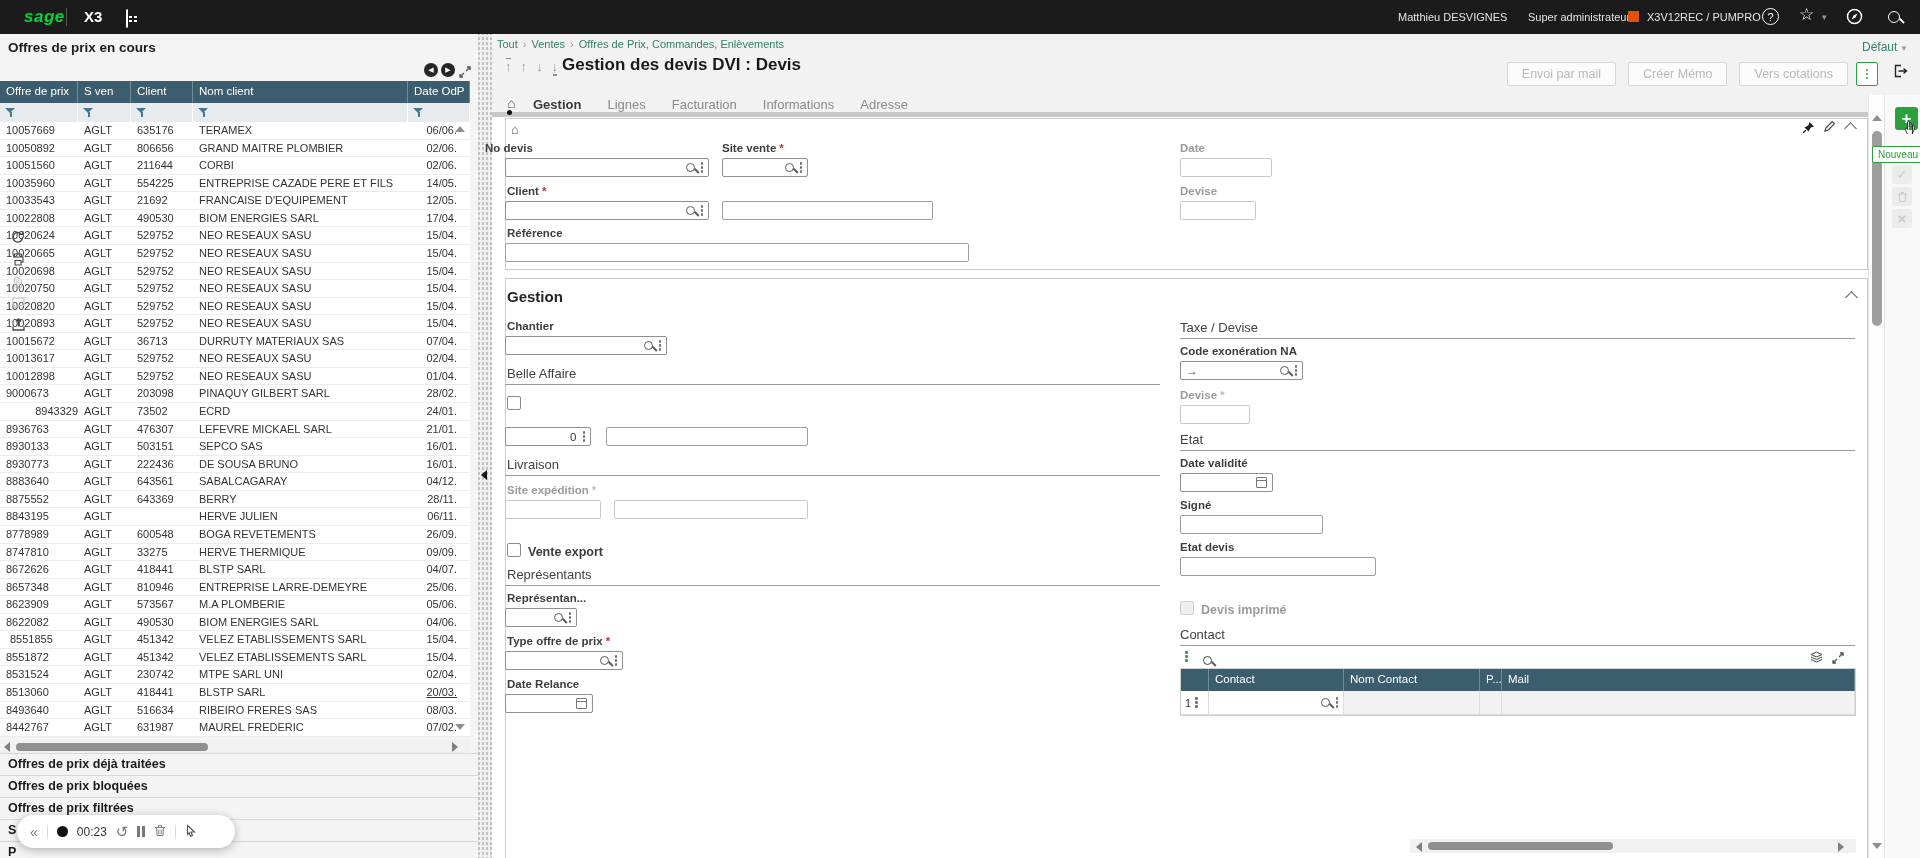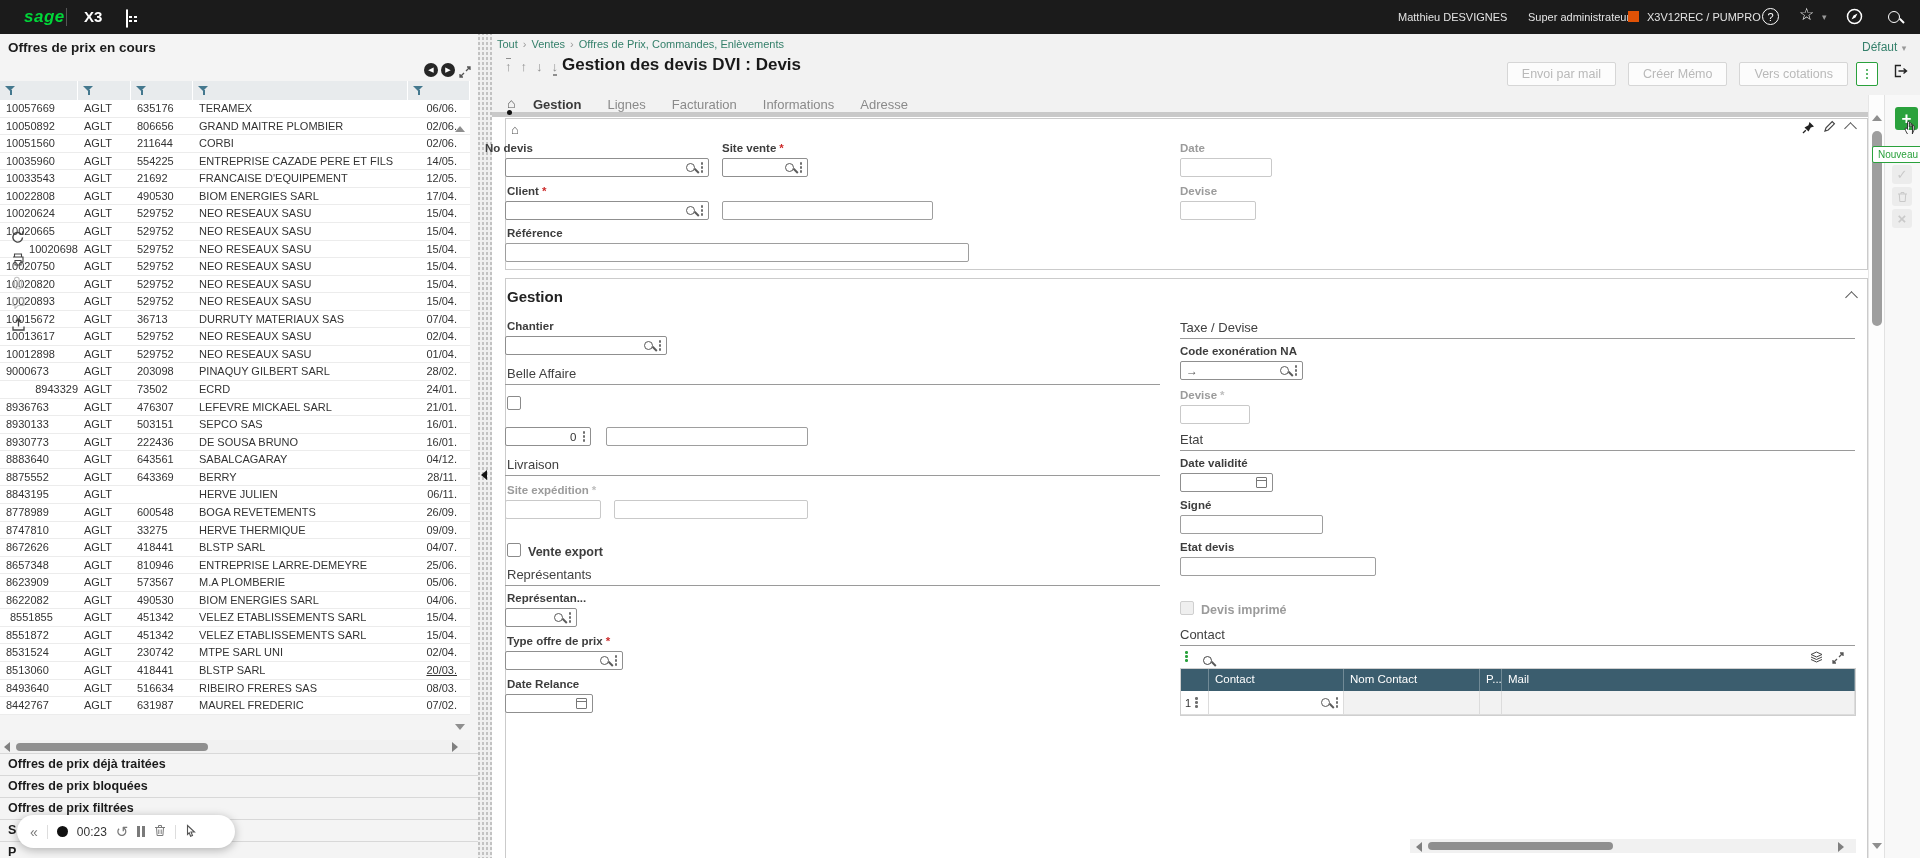--- a/index.html
+++ b/index.html
@@ -159,20 +159,27 @@
     <div class="lp-title">Offres de prix en cours</div>
     <div class="circbtn" style="left:424px; top:29px;">◀</div>
     <div class="circbtn" style="left:441px; top:29px;">▶</div>
     <span class="abs" style="left:459px; top:30px;">
       <svg width="12" height="12">
           <path d="M7 5 L11 1 M8 1 h3 v3 M5 7 L1 11 M1 8 v3 h3" stroke="#555" stroke-width="1.3" fill="none"></path>
         </svg>
     </span>
 
     <div class="lp-table">
+      <div class="thead">
+          <div class="hcell" style="width: 78px;">Offre de prix</div>
+          <div class="hcell" style="width: 53px;">S ven</div>
+          <div class="hcell" style="width: 62px;">Client</div>
+          <div class="hcell" style="width: 215px;">Nom client</div>
+          <div class="hcell" style="width: 62px;">Date OdP</div>
+        </div>
       <div class="frow">
           <div class="fcell" style="width: 78px;">
             <span class="funnel"></span>
           </div>
           <div class="fcell" style="width: 53px;">
             <span class="funnel"></span>
           </div>
           <div class="fcell" style="width: 62px;">
             <span class="funnel"></span>
           </div>
@@ -234,21 +241,21 @@
             <div class="tcell right" style="width: 62px;">15/04.</div>
           </div>
           <div class="trow">
             <div class="tcell" style="width: 78px;">10020665</div>
             <div class="tcell" style="width: 53px;">AGLT</div>
             <div class="tcell" style="width: 62px;">529752</div>
             <div class="tcell" style="width: 215px;">NEO RESEAUX SASU</div>
             <div class="tcell right" style="width: 62px;">15/04.</div>
           </div>
           <div class="trow">
-            <div class="tcell" style="width: 78px; text-align: right;">10020698</div>
+            <div class="tcell" style="width: 78px;">10020698</div>
             <div class="tcell" style="width: 53px;">AGLT</div>
             <div class="tcell" style="width: 62px;">529752</div>
             <div class="tcell" style="width: 215px;">NEO RESEAUX SASU</div>
             <div class="tcell right" style="width: 62px;">15/04.</div>
           </div>
           <div class="trow">
             <div class="tcell" style="width: 78px;">10020750</div>
             <div class="tcell" style="width: 53px;">AGLT</div>
             <div class="tcell" style="width: 62px;">529752</div>
             <div class="tcell" style="width: 215px;">NEO RESEAUX SASU</div>

